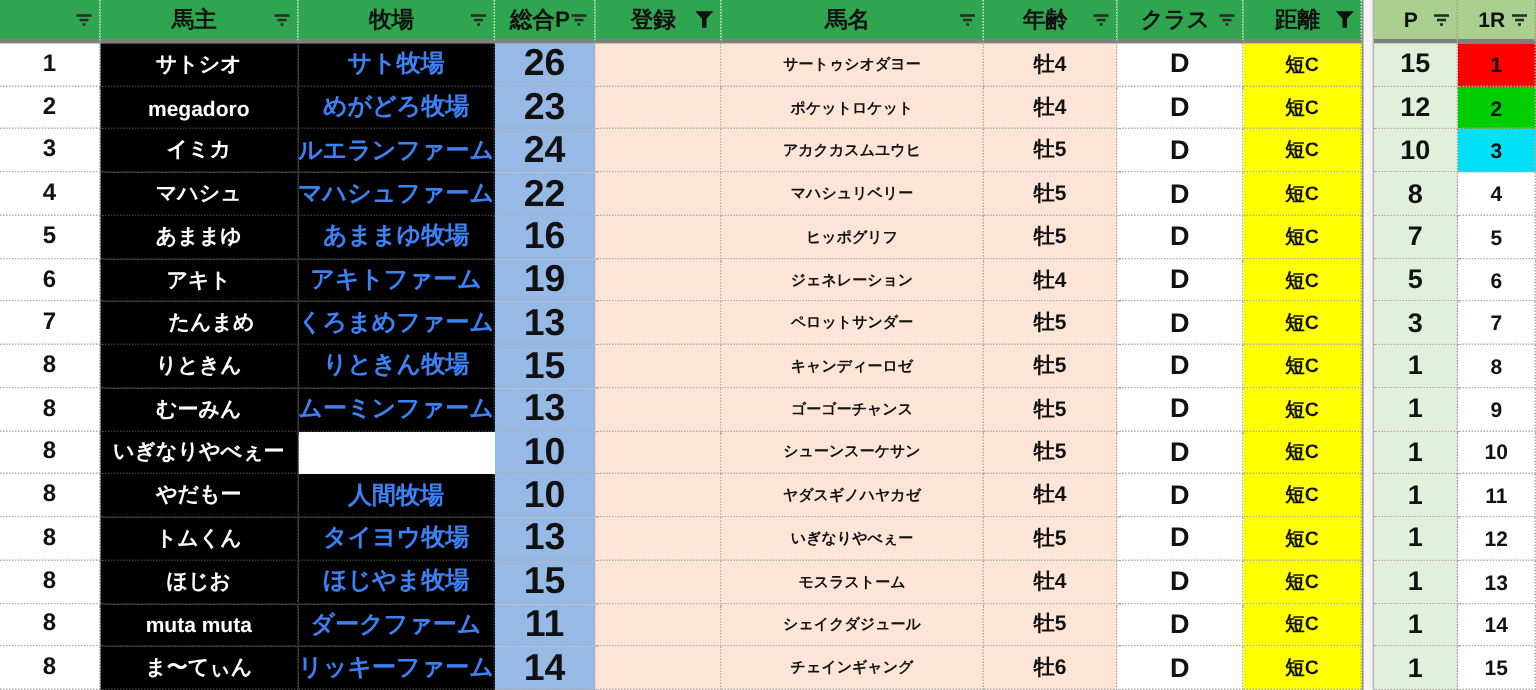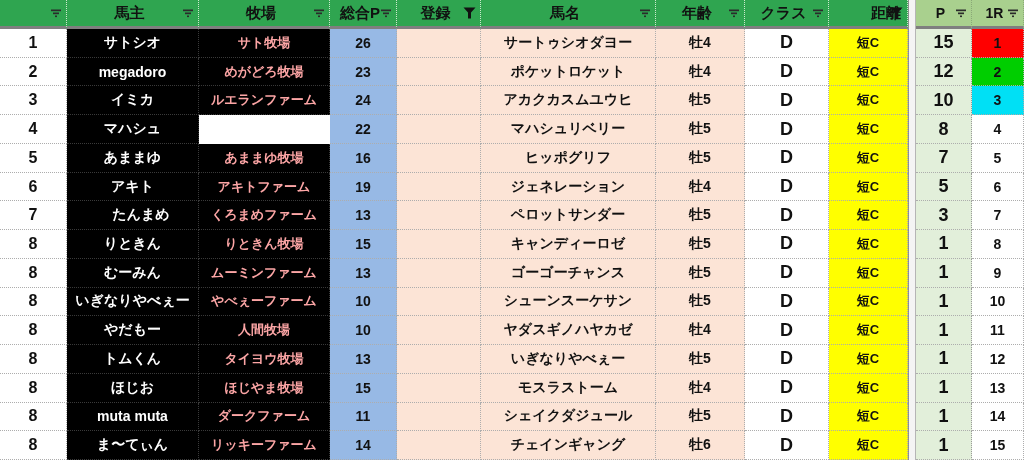--- a/index.html
+++ b/index.html
@@ -28,24 +28,24 @@
     border-right:1px dotted #cde9cd;
     border-bottom:3px solid #7f7f7f;
     font-size:15px;
   }
   .h-p, .h-r1 { background:var(--subheader-green); border-right:1px dotted #8aa877; font-size:14px; }
   .hlabel { padding-right:6px; }
   .ficon { position:absolute; right:4px; top:50%; transform:translateY(-50%); display:flex; align-items:center; cursor:pointer; }
   
   .c-rank  { background:#fff; font-size:16px; }
   .c-owner { background:#000; color:#fff; font-size:14px; border-right-color:#3a3a3a; border-bottom-color:#3a3a3a; }
-  .c-farm  { background:#000; color:#fca5a5; font-size:13px; border-right-color:#3a3a3a; border-bottom-color:#3a3a3a; }
-  .c-total { background:var(--total-blue); font-size:14px; }
+  .c-farm  { background:#000; color:#3b82f6; font-size:16px; border-right-color:#3a3a3a; border-bottom-color:#3a3a3a; }
+  .c-total { background:var(--total-blue); font-size:25px; }
   .c-reg   { background:var(--entry-tan); }
-  .c-horse { background:var(--entry-tan); font-size:14px; }
+  .c-horse { background:var(--entry-tan); font-size:10px; }
   .c-age   { background:var(--entry-tan); font-size:14px; }
   .c-class { background:#fff; font-size:18px; }
   .c-dist  { background:var(--dist-yellow); font-size:13px; }
   .c-p     { background:var(--p-green); font-size:18px; border-right-color:#9a9a9a; }
   .c-r1    { background:#fff; font-size:14px; }
   
   .divider {
     grid-column:10; grid-row:1 / -1;
     background:#f4f4f4;
     border-left:1px solid #8f8f8f;
@@ -128,21 +128,21 @@
     <div class="cell hcell h-class" style="grid-area: 1 / 8;">
       <span class="hlabel">クラス</span>
       <span class="ficon">
         <svg width="12" height="9" viewBox="0 0 12 9">
           <rect x="1" y="1" width="10" height="1.7" fill="#2b2b2b"></rect>
           <rect x="3" y="4" width="6" height="1.7" fill="#2b2b2b"></rect>
           <rect x="5" y="7" width="2" height="1.7" fill="#2b2b2b"></rect>
         </svg>
       </span>
     </div>
-    <div class="cell hcell h-dist" style="grid-area: 1 / 9; justify-content: flex-end;">
+    <div class="cell hcell h-dist" style="grid-area: 1 / 9;">
       <span class="hlabel">距離</span>
       <span class="ficon">
         <svg width="13" height="12" viewBox="0 0 13 12">
           <path d="M0.5,0.5 L12.5,0.5 L8,5.5 L8,11.5 L5,11.5 L5,5.5 Z" fill="#111"></path>
         </svg>
       </span>
     </div>
     <div class="cell hcell h-p" style="grid-area: 1 / 11;">
       <span class="hlabel">P</span>
       <span class="ficon">
@@ -191,20 +191,21 @@
     <div class="cell c-total" style="grid-area: 4 / 4;">24</div>
     <div class="cell c-reg" style="grid-area: 4 / 5;"></div>
     <div class="cell c-horse" style="grid-area: 4 / 6;">アカクカスムユウヒ</div>
     <div class="cell c-age" style="grid-area: 4 / 7;">牡5</div>
     <div class="cell c-class" style="grid-area: 4 / 8;">D</div>
     <div class="cell c-dist" style="grid-area: 4 / 9;">短C</div>
     <div class="cell c-p" style="grid-area: 4 / 11;">10</div>
     <div class="cell c-r1" style="grid-area: 4 / 12; background: rgb(0, 224, 245);">3</div>
     <div class="cell c-rank" style="grid-area: 5 / 1;">4</div>
     <div class="cell c-owner" style="grid-area: 5 / 2;">マハシュ</div>
+    <div class="cell c-farm" style="grid-area: 5 / 3;">マハシュファーム</div>
     <div class="cell c-total" style="grid-area: 5 / 4;">22</div>
     <div class="cell c-reg" style="grid-area: 5 / 5;"></div>
     <div class="cell c-horse" style="grid-area: 5 / 6;">マハシュリベリー</div>
     <div class="cell c-age" style="grid-area: 5 / 7;">牡5</div>
     <div class="cell c-class" style="grid-area: 5 / 8;">D</div>
     <div class="cell c-dist" style="grid-area: 5 / 9;">短C</div>
     <div class="cell c-p" style="grid-area: 5 / 11;">8</div>
     <div class="cell c-r1" style="grid-area: 5 / 12;">4</div>
     <div class="cell c-rank" style="grid-area: 6 / 1;">5</div>
     <div class="cell c-owner" style="grid-area: 6 / 2;">あままゆ</div>
@@ -256,21 +257,20 @@
     <div class="cell c-total" style="grid-area: 10 / 4;">13</div>
     <div class="cell c-reg" style="grid-area: 10 / 5;"></div>
     <div class="cell c-horse" style="grid-area: 10 / 6;">ゴーゴーチャンス</div>
     <div class="cell c-age" style="grid-area: 10 / 7;">牡5</div>
     <div class="cell c-class" style="grid-area: 10 / 8;">D</div>
     <div class="cell c-dist" style="grid-area: 10 / 9;">短C</div>
     <div class="cell c-p" style="grid-area: 10 / 11;">1</div>
     <div class="cell c-r1" style="grid-area: 10 / 12;">9</div>
     <div class="cell c-rank" style="grid-area: 11 / 1;">8</div>
     <div class="cell c-owner" style="grid-area: 11 / 2;">いぎなりやべぇー</div>
-    <div class="cell c-farm" style="grid-area: 11 / 3;">やべぇーファーム</div>
     <div class="cell c-total" style="grid-area: 11 / 4;">10</div>
     <div class="cell c-reg" style="grid-area: 11 / 5;"></div>
     <div class="cell c-horse" style="grid-area: 11 / 6;">シューンスーケサン</div>
     <div class="cell c-age" style="grid-area: 11 / 7;">牡5</div>
     <div class="cell c-class" style="grid-area: 11 / 8;">D</div>
     <div class="cell c-dist" style="grid-area: 11 / 9;">短C</div>
     <div class="cell c-p" style="grid-area: 11 / 11;">1</div>
     <div class="cell c-r1" style="grid-area: 11 / 12;">10</div>
     <div class="cell c-rank" style="grid-area: 12 / 1;">8</div>
     <div class="cell c-owner" style="grid-area: 12 / 2;">やだもー</div>

